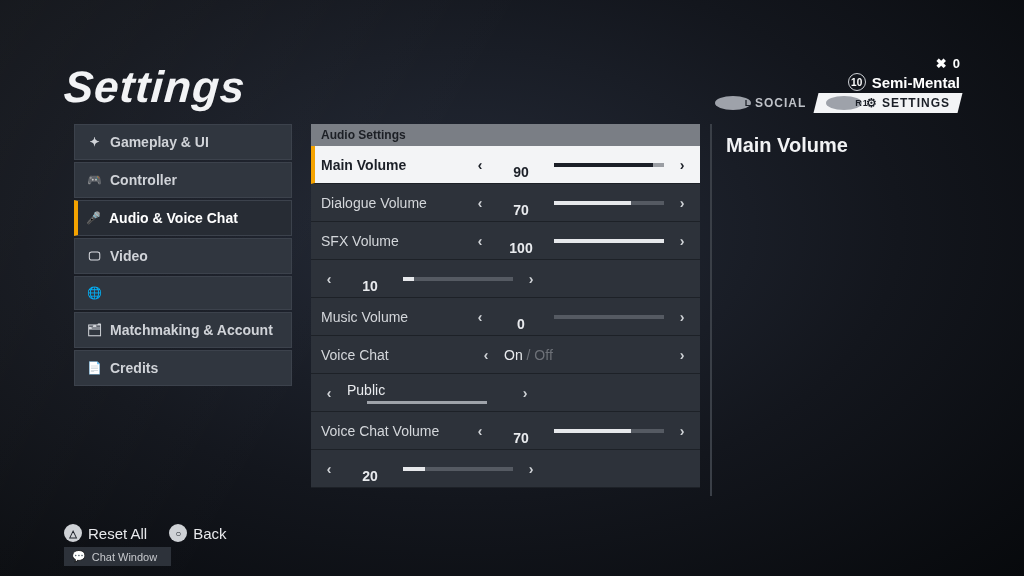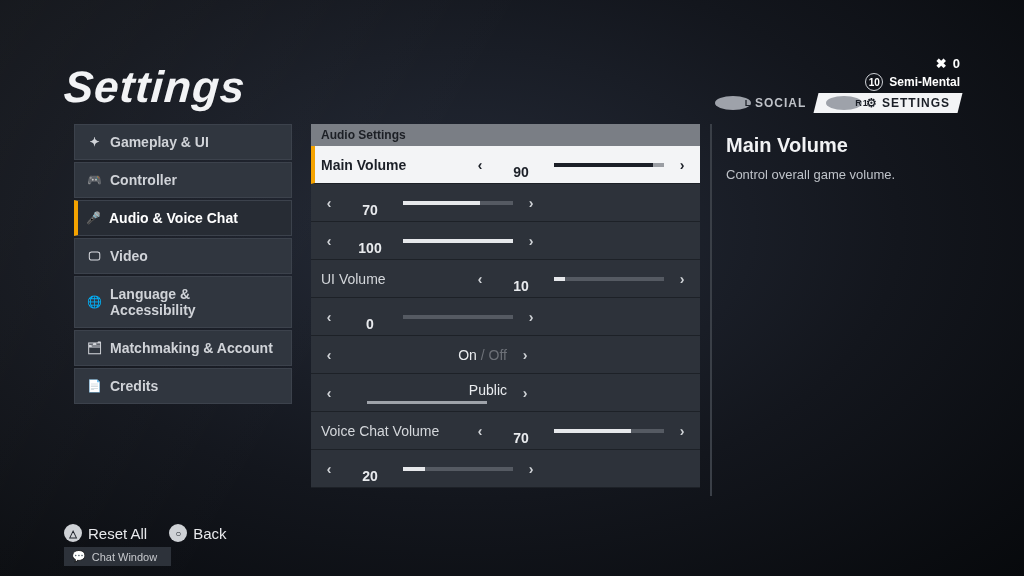--- a/index.html
+++ b/index.html
@@ -22,21 +22,21 @@
     color: #f2f3f5; letter-spacing: 1px;
     transform: skewX(-4deg);
   }
   
   .hud { position: absolute; right: 64px; top: 54px; text-align: right; font-size: 13px; }
   .hud-row { display:flex; align-items:center; justify-content:flex-end; gap:6px; margin-top:2px;}
   .currency { font-weight:700; color:#fff; }
   .lvl-badge { display:inline-flex; align-items:center; justify-content:center;
     width:18px; height:18px; border:1.5px solid #cfd2d7; border-radius:50%;
     font-size:10px; font-weight:700; color:#fff; }
-  .username { font-weight:700; color:#fff; font-size:12px;}
+  .username { font-weight:700; color:#fff; font-size:15px;}
   .hud-tabs { display:flex; gap:0; margin-top:2px;}
   .hud-tab {
     display:flex; align-items:center; gap:4px;
     font-size:12px; font-weight:800; letter-spacing:1px;
     padding:3px 10px;
   }
   .hud-tab.inactive{ color:#bfc2c8; }
   .hud-tab.active{
     background:#f3f4f6; color:#1b1f27;
     transform: skewX(-14deg);
@@ -84,21 +84,21 @@
   .row .bar .fill{ position:absolute; left:0; top:0; bottom:0; background:#e6e8eb;}
   .row.selected{
     background:#f3f4f6; color:#1b1f27; border-left:4px solid #f5a300; padding-left:6px;
   }
   .row.selected .label{ color:#1b1f27; font-weight:700;}
   .row.selected .chev{ color:#1b1f27;}
   .row.selected .value{ color:#1b1f27;}
   .row.selected .bar{ background:#9a9da3;}
   .row.selected .bar .fill{ background:#1b1f27;}
 
-  .opt-value{ flex:0 0 160px; text-align:right; color:#e9ebee;}
+  .opt-value{ flex:0 0 160px; text-align:left; color:#e9ebee;}
   .opt-dim{ color:#6d7178; }
   .underbar{ height:3px; background:#9fa3aa; width:120px; margin:3px auto 0;}
 
   .desc{
     width:250px; padding:10px 6px 0 14px; border-left:2px solid #3a3f47;
   }
   .desc h3{ font-size:20px; font-weight:800; color:#f1f2f4; margin-bottom:10px;}
   .desc p{ font-size:13px; color:#bfc3c9; }
 
   
@@ -160,21 +160,20 @@
     <div class="side-item active">
       <span class="side-ico">🎤</span>
       <span>Audio &amp; Voice Chat</span>
     </div>
     <div class="side-item">
       <span class="side-ico">🖵</span>
       <span>Video</span>
     </div>
     <div class="side-item">
       <span class="side-ico">🌐</span>
-      <span>Language &amp; Accessibility</span>
     </div>
     <div class="side-item">
       <span class="side-ico">🗂</span>
       <span>Matchmaking &amp; Account</span>
     </div>
     <div class="side-item">
       <span class="side-ico">📄</span>
       <span>Credits</span>
     </div>
   </div>
@@ -186,58 +185,61 @@
       <span class="label">Main Volume</span>
       <span class="chev">‹</span>
       <span class="value">90</span>
       <span class="bar">
           <span class="fill" style="width:90%"></span>
         </span>
       <span class="chev">›</span>
     </div>
 
     <div class="row">
+      <span class="label">Dialogue Volume</span>
       <span class="chev">‹</span>
       <span class="value">70</span>
       <span class="bar">
           <span class="fill" style="width:70%"></span>
         </span>
       <span class="chev">›</span>
     </div>
 
     <div class="row">
+      <span class="label">SFX Volume</span>
       <span class="chev">‹</span>
       <span class="value">100</span>
       <span class="bar">
           <span class="fill" style="width:100%"></span>
         </span>
       <span class="chev">›</span>
     </div>
 
     <div class="row">
-      <span class="label">UI Volume</span>
       <span class="chev">‹</span>
       <span class="value">10</span>
       <span class="bar">
           <span class="fill" style="width:10%"></span>
         </span>
       <span class="chev">›</span>
     </div>
 
     <div class="row">
+      <span class="label">Music Volume</span>
       <span class="chev">‹</span>
       <span class="value">0</span>
       <span class="bar">
           <span class="fill" style="width:0%"></span>
         </span>
       <span class="chev">›</span>
     </div>
 
 
     <div class="row">
+      <span class="label">Voice Chat</span>
       <span class="chev">‹</span>
       <span class="opt-value">
         <span>On</span><span class="opt-dim"> / </span><span class="opt-dim">Off</span>
       </span>
       <span class="chev">›</span>
     </div>
 
     <div class="row">
       <span class="chev">‹</span>
       <span class="opt-value">
@@ -262,21 +264,20 @@
       <span class="value">20</span>
       <span class="bar">
           <span class="fill" style="width:20%"></span>
         </span>
       <span class="chev">›</span>
     </div>
   </div>
 
   <div class="desc">
     <h3>Main Volume</h3>
-    <p>Control overall game volume.</p>
   </div>
 </div>
 
 <div class="footer">
   <div class="fbtn">
     <span class="btn-glyph">△</span>
     <span>Reset All</span>
   </div>
   <div class="fbtn">
     <span class="btn-glyph">○</span>

